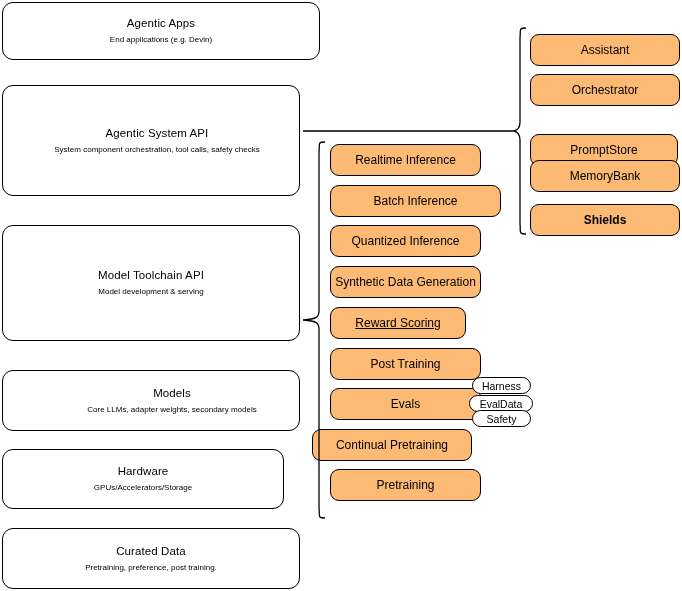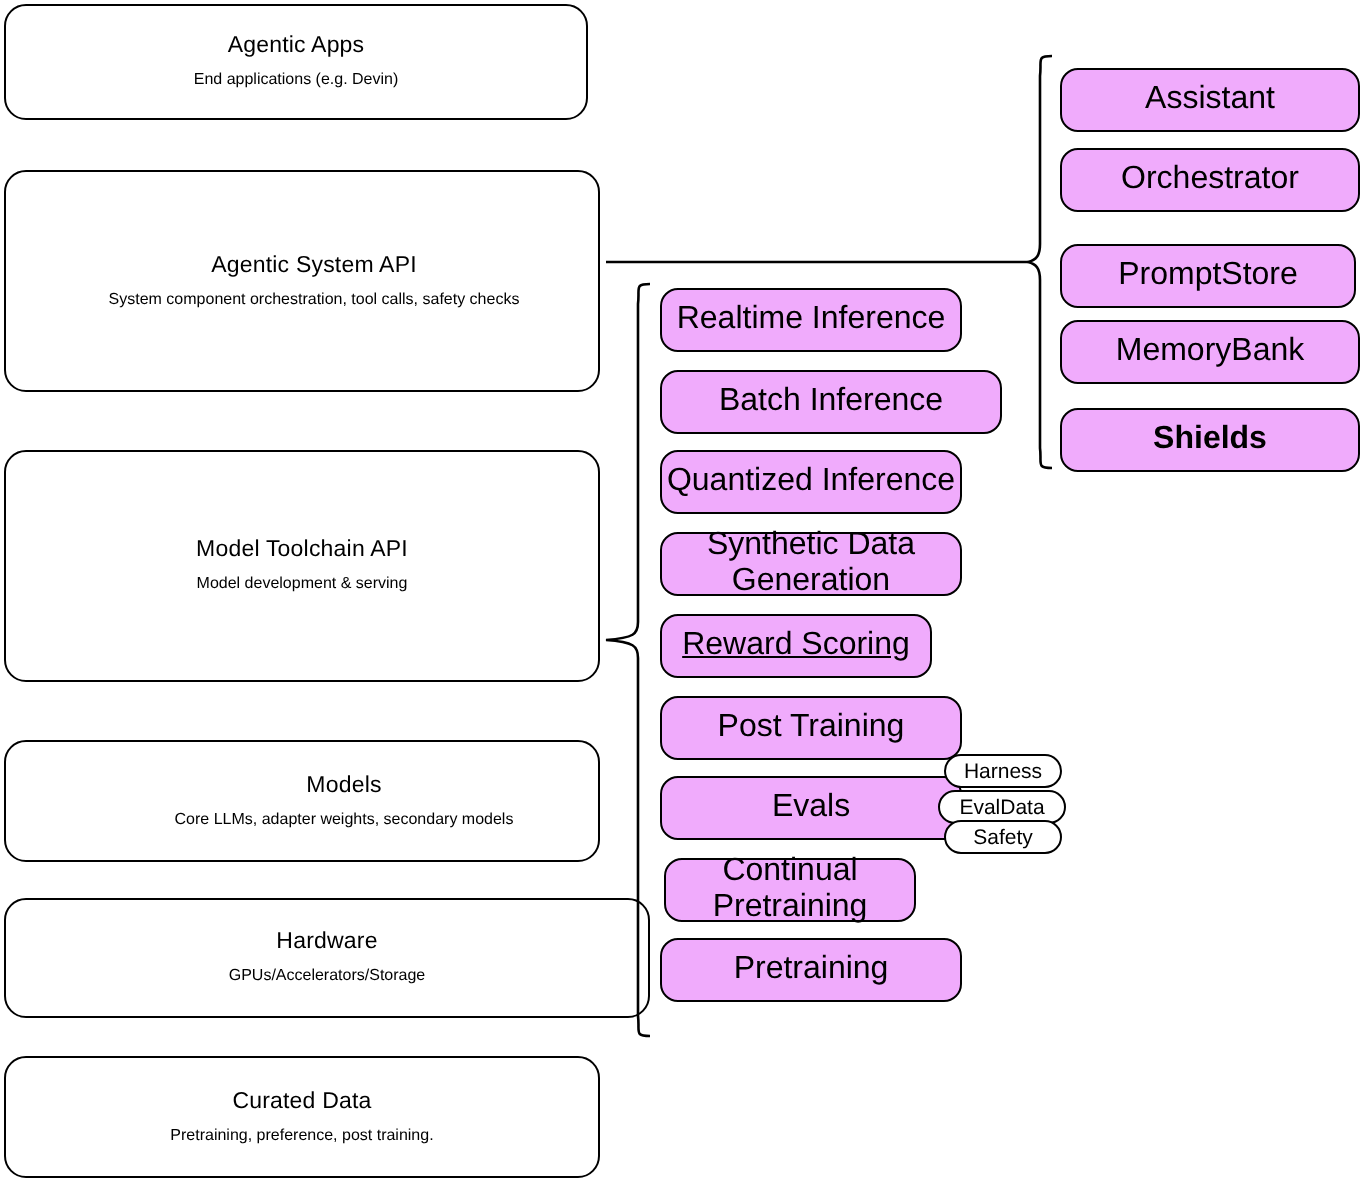--- a/index.html
+++ b/index.html
@@ -7,57 +7,57 @@
        font-family:"Liberation Sans","DejaVu Sans",sans-serif;color:#000;}
   #canvas{position:absolute;inset:0;width:682px;height:591px;}
 
   .box{position:absolute;box-sizing:border-box;border:1.4px solid #000;
        background:#fff;border-radius:11px;display:flex;flex-direction:column;
        align-items:center;justify-content:center;text-align:center;}
   .box .t{font-size:11.5px;line-height:15px;letter-spacing:.1px;}
   .box .s{font-size:8px;line-height:12px;margin-top:3px;color:#000;}
 
   .stack-box{position:absolute;box-sizing:border-box;border:1.4px solid #000;
-       background:#f0abfc;border-radius:9px;display:flex;align-items:center;
-       justify-content:center;text-align:center;font-size:16px;height:32px;}
+       background:#fdba74;border-radius:9px;display:flex;align-items:center;
+       justify-content:center;text-align:center;font-size:12px;height:32px;}
 
   .pill{position:absolute;box-sizing:border-box;border:1.3px solid #000;
        background:#fff;border-radius:999px;display:flex;align-items:center;
        justify-content:center;font-size:10.5px;height:17px;z-index:5;}
 
   svg.overlay{position:absolute;left:0;top:0;width:682px;height:591px;
        pointer-events:none;overflow:visible;}
   svg.overlay path,svg.overlay line{fill:none;stroke:#000;stroke-width:1.3;}
 </style>
 </head>
 <body>
 
 <div id="canvas">
 
-  <div class="box" style="left:2px;top:2px;width:292px;height:58px;">
+  <div class="box" style="left:2px;top:2px;width:318px;height:58px;">
     <div class="t">Agentic Apps</div>
     <div class="s">End applications (e.g. Devin)</div>
   </div>
 
   <div class="box" style="left:2px;top:85px;width:298px;height:111px;padding-left:12px;">
     <div class="t">Agentic System API</div>
     <div class="s">System component orchestration, tool calls, safety checks</div>
   </div>
 
   <div class="box" style="left:2px;top:225px;width:298px;height:116px;">
     <div class="t">Model Toolchain API</div>
     <div class="s">Model development &amp; serving</div>
   </div>
 
   <div class="box" style="left:2px;top:370px;width:298px;height:61px;padding-left:42px;">
     <div class="t">Models</div>
     <div class="s">Core LLMs, adapter weights, secondary models</div>
   </div>
 
-  <div class="box" style="left:2px;top:449px;width:323px;height:60px;">
+  <div class="box" style="left:2px;top:449px;width:282px;height:60px;">
     <div class="t">Hardware</div>
     <div class="s">GPUs/Accelerators/Storage</div>
   </div>
 
   <div class="box" style="left:2px;top:528px;width:298px;height:61px;">
     <div class="t">Curated Data</div>
     <div class="s">Pretraining, preference, post training.</div>
   </div>
 
   <div class="stack-box" style="left:330px;top:144px;width:151px;">
@@ -74,21 +74,21 @@
   </div>
   <div class="stack-box" style="left:330px;top:307px;width:136px;text-decoration:underline;">
     <span>Reward Scoring</span>
   </div>
   <div class="stack-box" style="left:330px;top:348px;width:151px;">
     <span>Post Training</span>
   </div>
   <div class="stack-box" style="left:330px;top:388px;width:151px;">
     <span>Evals</span>
   </div>
-  <div class="stack-box" style="left:332px;top:429px;width:126px;">
+  <div class="stack-box" style="left:312px;top:429px;width:160px;">
     <span>Continual Pretraining</span>
   </div>
   <div class="stack-box" style="left:330px;top:469px;width:151px;">
     <span>Pretraining</span>
   </div>
 
   <div class="pill" style="left:472px;top:377px;width:59px;">
     <span>Harness</span>
   </div>
   <div class="pill" style="left:469px;top:395px;width:64px;">
@@ -97,21 +97,21 @@
   <div class="pill" style="left:472px;top:410px;width:59px;">
     <span>Safety</span>
   </div>
 
   <div class="stack-box" style="left:530px;top:34px;width:150px;">
     <span>Assistant</span>
   </div>
   <div class="stack-box" style="left:530px;top:74px;width:150px;">
     <span>Orchestrator</span>
   </div>
-  <div class="stack-box" style="left:530px;top:122px;width:148px;">
+  <div class="stack-box" style="left:530px;top:134px;width:148px;">
     <span>PromptStore</span>
   </div>
   <div class="stack-box" style="left:530px;top:160px;width:150px;">
     <span>MemoryBank</span>
   </div>
   <div class="stack-box" style="left:530px;top:204px;width:150px;font-weight:bold;">
     <span>Shields</span>
   </div>
 
   <svg class="overlay" viewBox="0 0 682 591">

